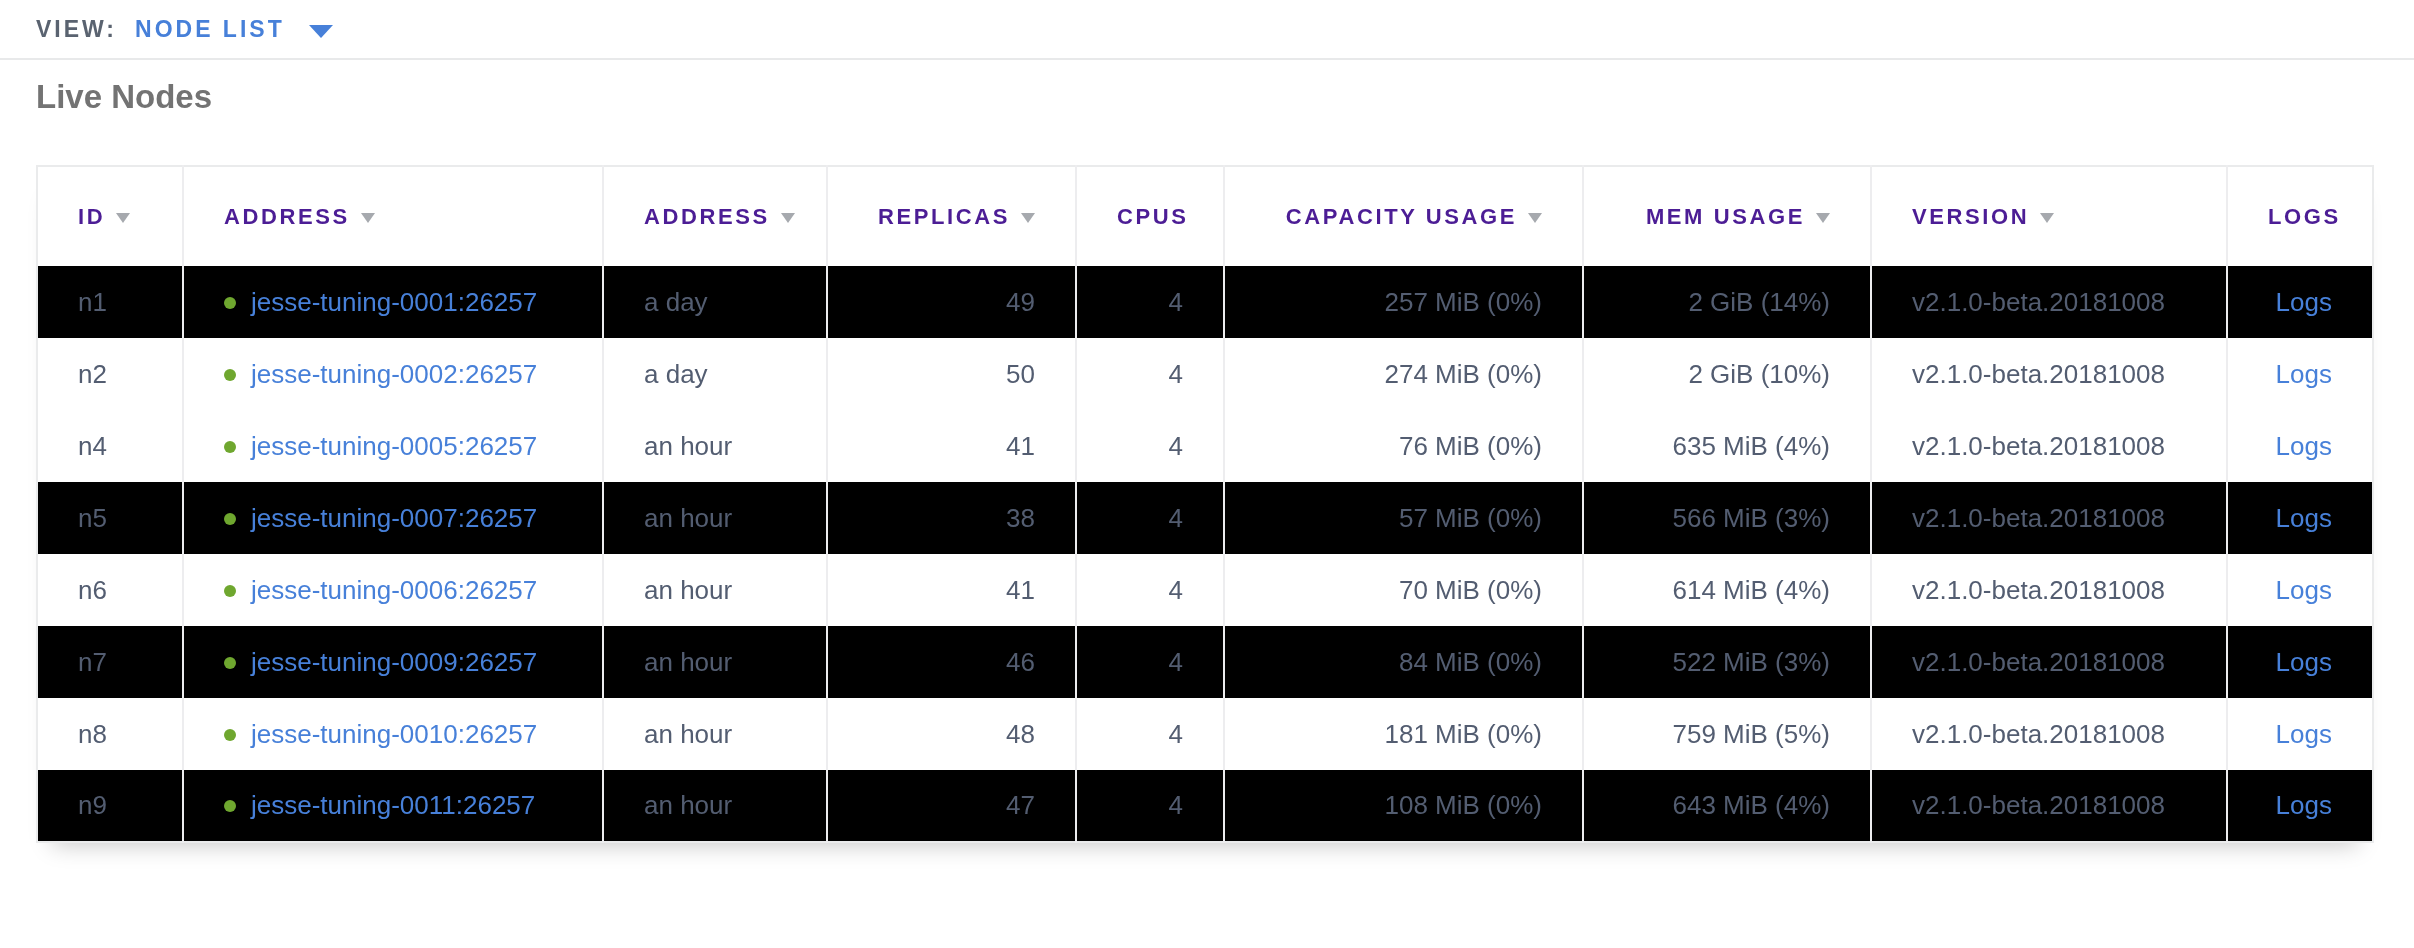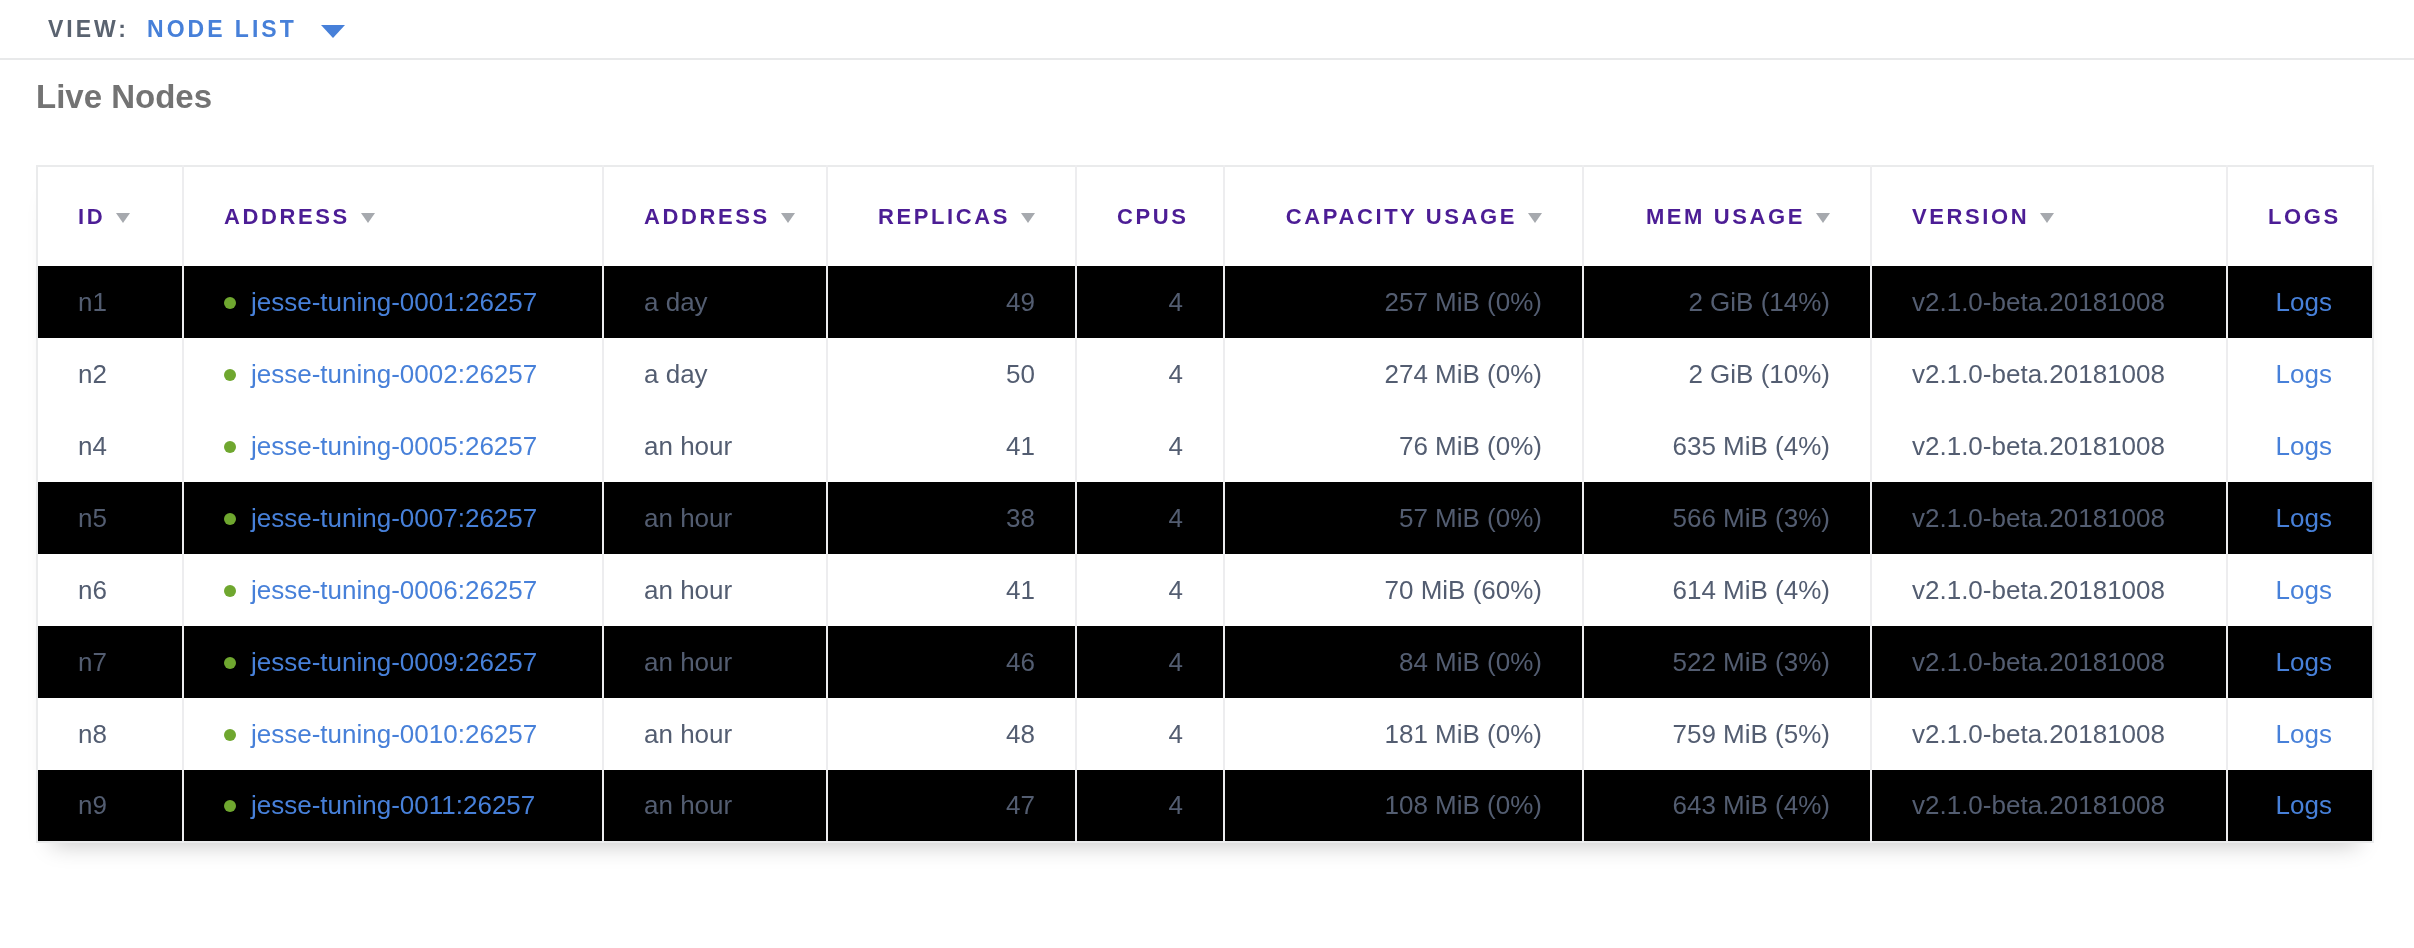--- a/index.html
+++ b/index.html
@@ -4,21 +4,21 @@
 <style>
   * { box-sizing: border-box; margin: 0; padding: 0; }
   html, body {
     width: 2414px; height: 948px; overflow: hidden;
     background: #ffffff;
     font-family: "Liberation Sans", "DejaVu Sans", sans-serif;
   }
   
   .view-bar {
     height: 60px; display: flex; align-items: center;
-    padding: 0 48px; border-bottom: 2px solid #e8e9ea;
+    padding: 0 36px; border-bottom: 2px solid #e8e9ea;
   }
   .view-label {
     font-size: 23px; font-weight: 700; letter-spacing: 3px;
     color: #5a6370; margin-right: 18px;
   }
   .view-select {
     display: flex; align-items: center; cursor: pointer; text-decoration: none;
   }
   .view-selected {
     font-size: 23px; font-weight: 700; letter-spacing: 3px; color: #4780d9;
@@ -171,21 +171,21 @@
             <td class="ar">566 MiB (3%)</td>
             <td class="al">v2.1.0-beta.20181008</td>
             <td class="ac"><a class="link">Logs</a></td>
           </tr>
           <tr>
             <td class="al">n6</td>
             <td class="al"><span class="live-dot"></span><a class="link">jesse-tuning-0006:26257</a></td>
             <td class="al">an hour</td>
             <td class="ar">41</td>
             <td class="ar">4</td>
-            <td class="ar">70 MiB (60%)</td>
+            <td class="ar">70 MiB (0%)</td>
             <td class="ar">614 MiB (4%)</td>
             <td class="al">v2.1.0-beta.20181008</td>
             <td class="ac"><a class="link">Logs</a></td>
           </tr>
           <tr class="alt">
             <td class="al">n7</td>
             <td class="al"><span class="live-dot"></span><a class="link">jesse-tuning-0009:26257</a></td>
             <td class="al">an hour</td>
             <td class="ar">46</td>
             <td class="ar">4</td>

